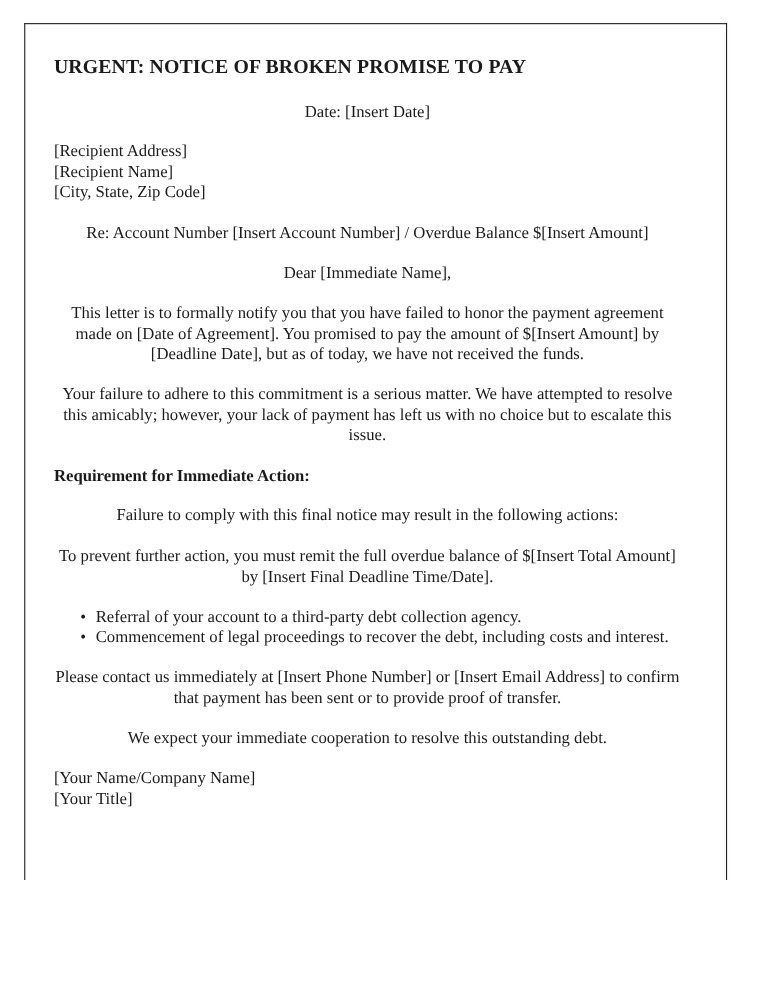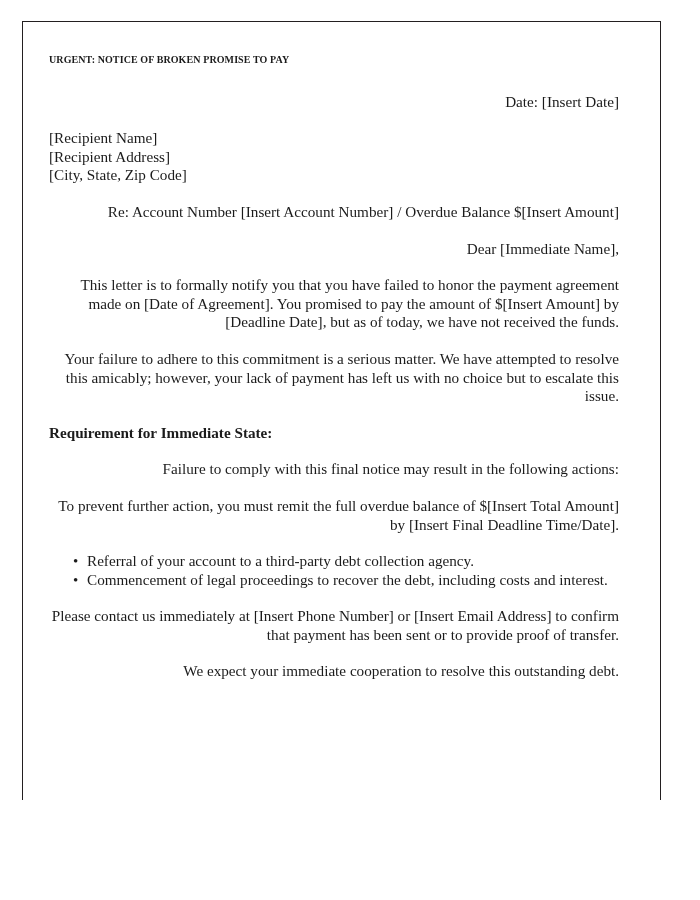--- a/index.html
+++ b/index.html
@@ -35,28 +35,28 @@
     position: absolute;
     left: 26px;
     top: 29px;
     width: 570px;
     font-size: 15.2px;
     line-height: 18.6px;
   }
 
   .doc-title {
     font-weight: bold;
-    font-size: 10px;
+    font-size: 18px;
     letter-spacing: 0.1px;
     margin: 0 0 23px 0;
   }
 
   .para {
     margin: 0 0 18px 0;
-    text-align: right;
+    text-align: center;
   }
 
   .addr-block {
     margin: 0 0 18px 0;
   }
   .addr-line {
     display: block;
   }
 
   .section-head {
@@ -94,44 +94,49 @@
 <body>
 
 <div class="page-sheet">
   <div class="doc-body">
 
     <h1 class="doc-title">URGENT: NOTICE OF BROKEN PROMISE TO PAY</h1>
 
     <p class="para">Date: [Insert Date]</p>
 
     <div class="addr-block">
+      <span class="addr-line">[Recipient Address]</span>
       <span class="addr-line">[Recipient Name]</span>
-      <span class="addr-line">[Recipient Address]</span>
       <span class="addr-line">[City, State, Zip Code]</span>
     </div>
 
     <p class="para">Re: Account Number [Insert Account Number] / Overdue Balance $[Insert Amount]</p>
 
     <p class="para">Dear [Immediate Name],</p>
 
     <p class="para">This letter is to formally notify you that you have failed to honor the payment agreement made on [Date of Agreement]. You promised to pay the amount of $[Insert Amount] by [Deadline Date], but as of today, we have not received the funds.</p>
 
     <p class="para">Your failure to adhere to this commitment is a serious matter. We have attempted to resolve this amicably; however, your lack of payment has left us with no choice but to escalate this issue.</p>
 
-    <p class="section-head">Requirement for Immediate State:</p>
+    <p class="section-head">Requirement for Immediate Action:</p>
 
     <p class="para">Failure to comply with this final notice may result in the following actions:</p>
 
     <p class="para">To prevent further action, you must remit the full overdue balance of $[Insert Total Amount] by [Insert Final Deadline Time/Date].</p>
 
     <ul class="action-list">
       <li>Referral of your account to a third-party debt collection agency.</li>
       <li>Commencement of legal proceedings to recover the debt, including costs and interest.</li>
     </ul>
 
     <p class="para">Please contact us immediately at [Insert Phone Number] or [Insert Email Address] to confirm that payment has been sent or to provide proof of transfer.</p>
 
     <p class="para">We expect your immediate cooperation to resolve this outstanding debt.</p>
 
 
+    <div class="sig-block">
+      <span class="sig-line">[Your Name/Company Name]</span>
+      <span class="sig-line">[Your Title]</span>
+
+    </div>
 
   </div>
 </div>
 
 </body></html>

